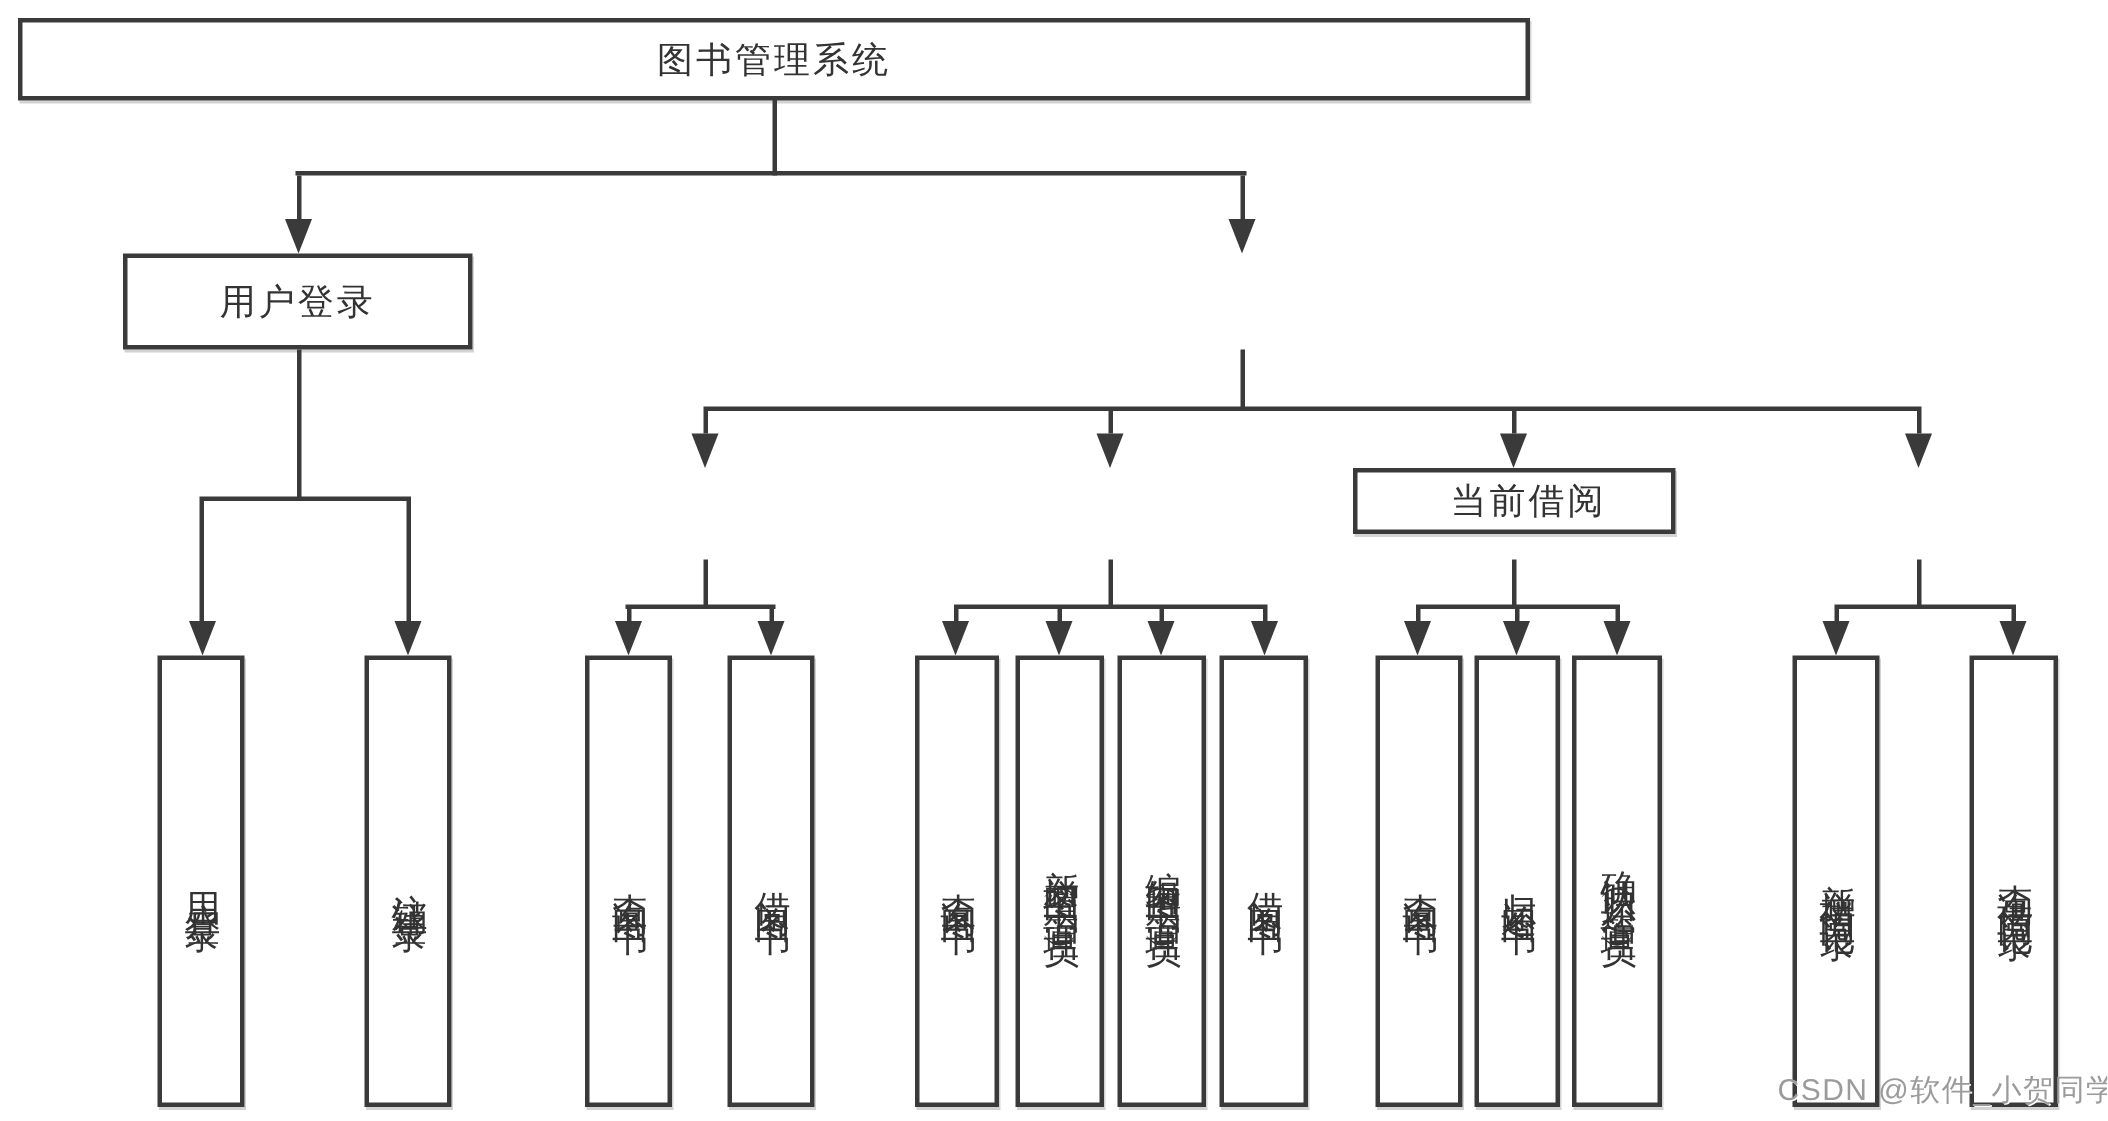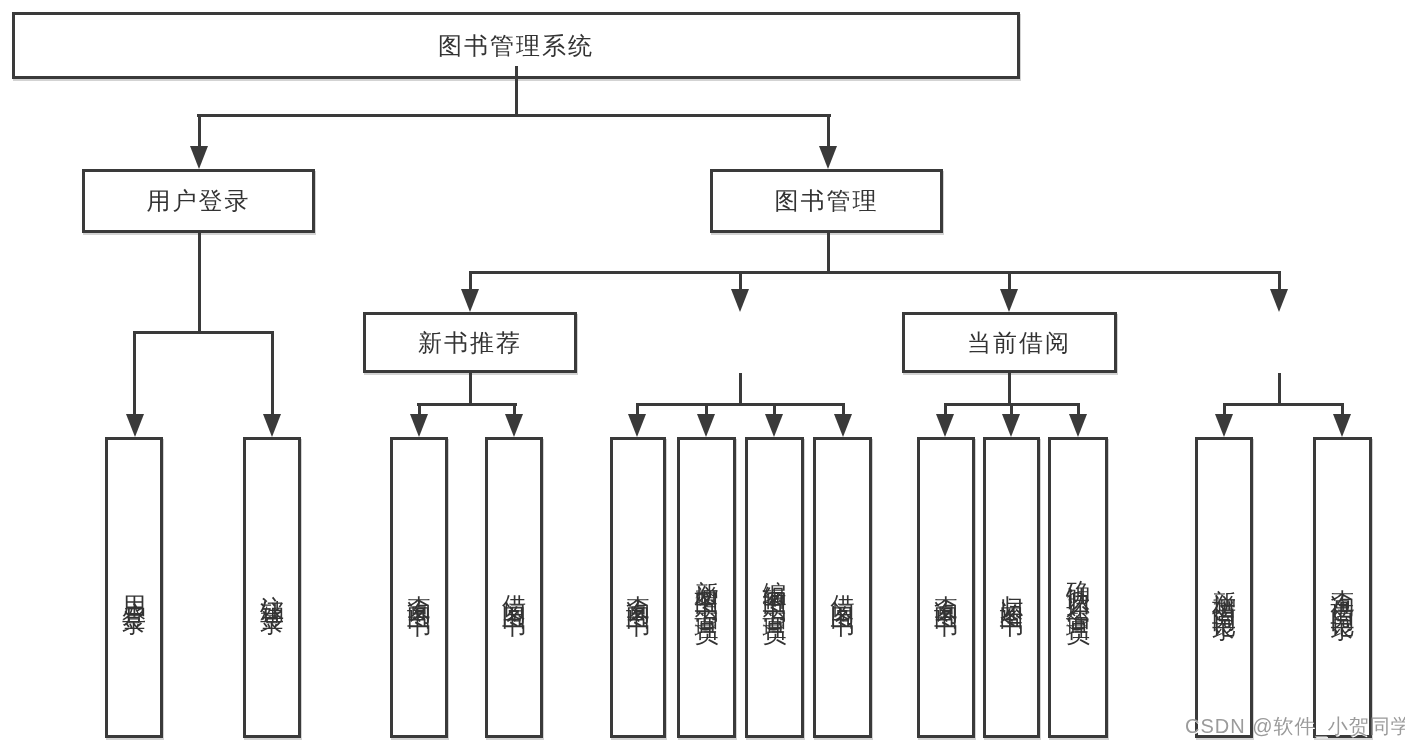--- a/index.html
+++ b/index.html
@@ -52,52 +52,50 @@
     letter-spacing:1px;
     white-space:nowrap;
     text-shadow:1px 1px 0 #ffffff;
   }
 </style>
 </head>
 <body>
 
 <div id="canvas">
 
-  <div class="box h" style="left:12px;top:12px;width:1008px;height:67px;">图书管理系统</div>
+  <div class="box h" style="left:12px;top:12px;width:1008px;height:55px;">图书管理系统</div>
 
   <div class="vline" style="left:515px;top:66px;height:51px;"></div>
   <div class="hline" style="left:197px;top:114px;width:634px;"></div>
   <div class="vline" style="left:198px;top:117px;height:30px;"></div>
   <div class="arrow" style="left:190px;top:146px;"></div>
   <div class="vline" style="left:827px;top:117px;height:30px;"></div>
   <div class="arrow" style="left:819px;top:146px;"></div>
 
   <div class="box h" style="left:82px;top:169px;width:233px;height:64px;">用户登录</div>
-  <div class="box h" style="left:710px;top:169px;width:233px;height:64px;">图书管理</div>
 
   <div class="vline" style="left:198px;top:233px;height:100px;"></div>
   <div class="hline" style="left:133px;top:331px;width:141px;"></div>
   <div class="vline" style="left:133px;top:334px;height:80px;"></div>
   <div class="arrow" style="left:126px;top:414px;"></div>
   <div class="vline" style="left:271px;top:334px;height:80px;"></div>
   <div class="arrow" style="left:263px;top:414px;"></div>
 
   <div class="vline" style="left:827px;top:233px;height:41px;"></div>
   <div class="hline" style="left:469px;top:271px;width:812px;"></div>
   <div class="vline" style="left:469px;top:274px;height:15px;"></div>
   <div class="arrow" style="left:461px;top:289px;"></div>
   <div class="vline" style="left:739px;top:274px;height:15px;"></div>
   <div class="arrow" style="left:731px;top:289px;"></div>
   <div class="vline" style="left:1008px;top:274px;height:15px;"></div>
   <div class="arrow" style="left:1000px;top:289px;"></div>
   <div class="vline" style="left:1278px;top:274px;height:15px;"></div>
   <div class="arrow" style="left:1270px;top:289px;"></div>
 
-  <div class="box h" style="left:363px;top:312px;width:214px;height:61px;">新书推荐</div>
-  <div class="box h" style="left:902px;top:312px;width:215px;height:61px;padding-left:19px;">当前借阅</div>
+  <div class="box h" style="left:902px;top:312px;width:215px;height:44px;padding-left:19px;">当前借阅</div>
 
   <div class="vline" style="left:469px;top:373px;height:32px;"></div>
   <div class="hline" style="left:417px;top:403px;width:100px;"></div>
   <div class="vline" style="left:418px;top:406px;height:9px;"></div>
   <div class="arrow" style="left:410px;top:414px;"></div>
   <div class="vline" style="left:513px;top:406px;height:9px;"></div>
   <div class="arrow" style="left:505px;top:414px;"></div>
 
   <div class="vline" style="left:739px;top:373px;height:32px;"></div>
   <div class="hline" style="left:636px;top:403px;width:209px;"></div>

